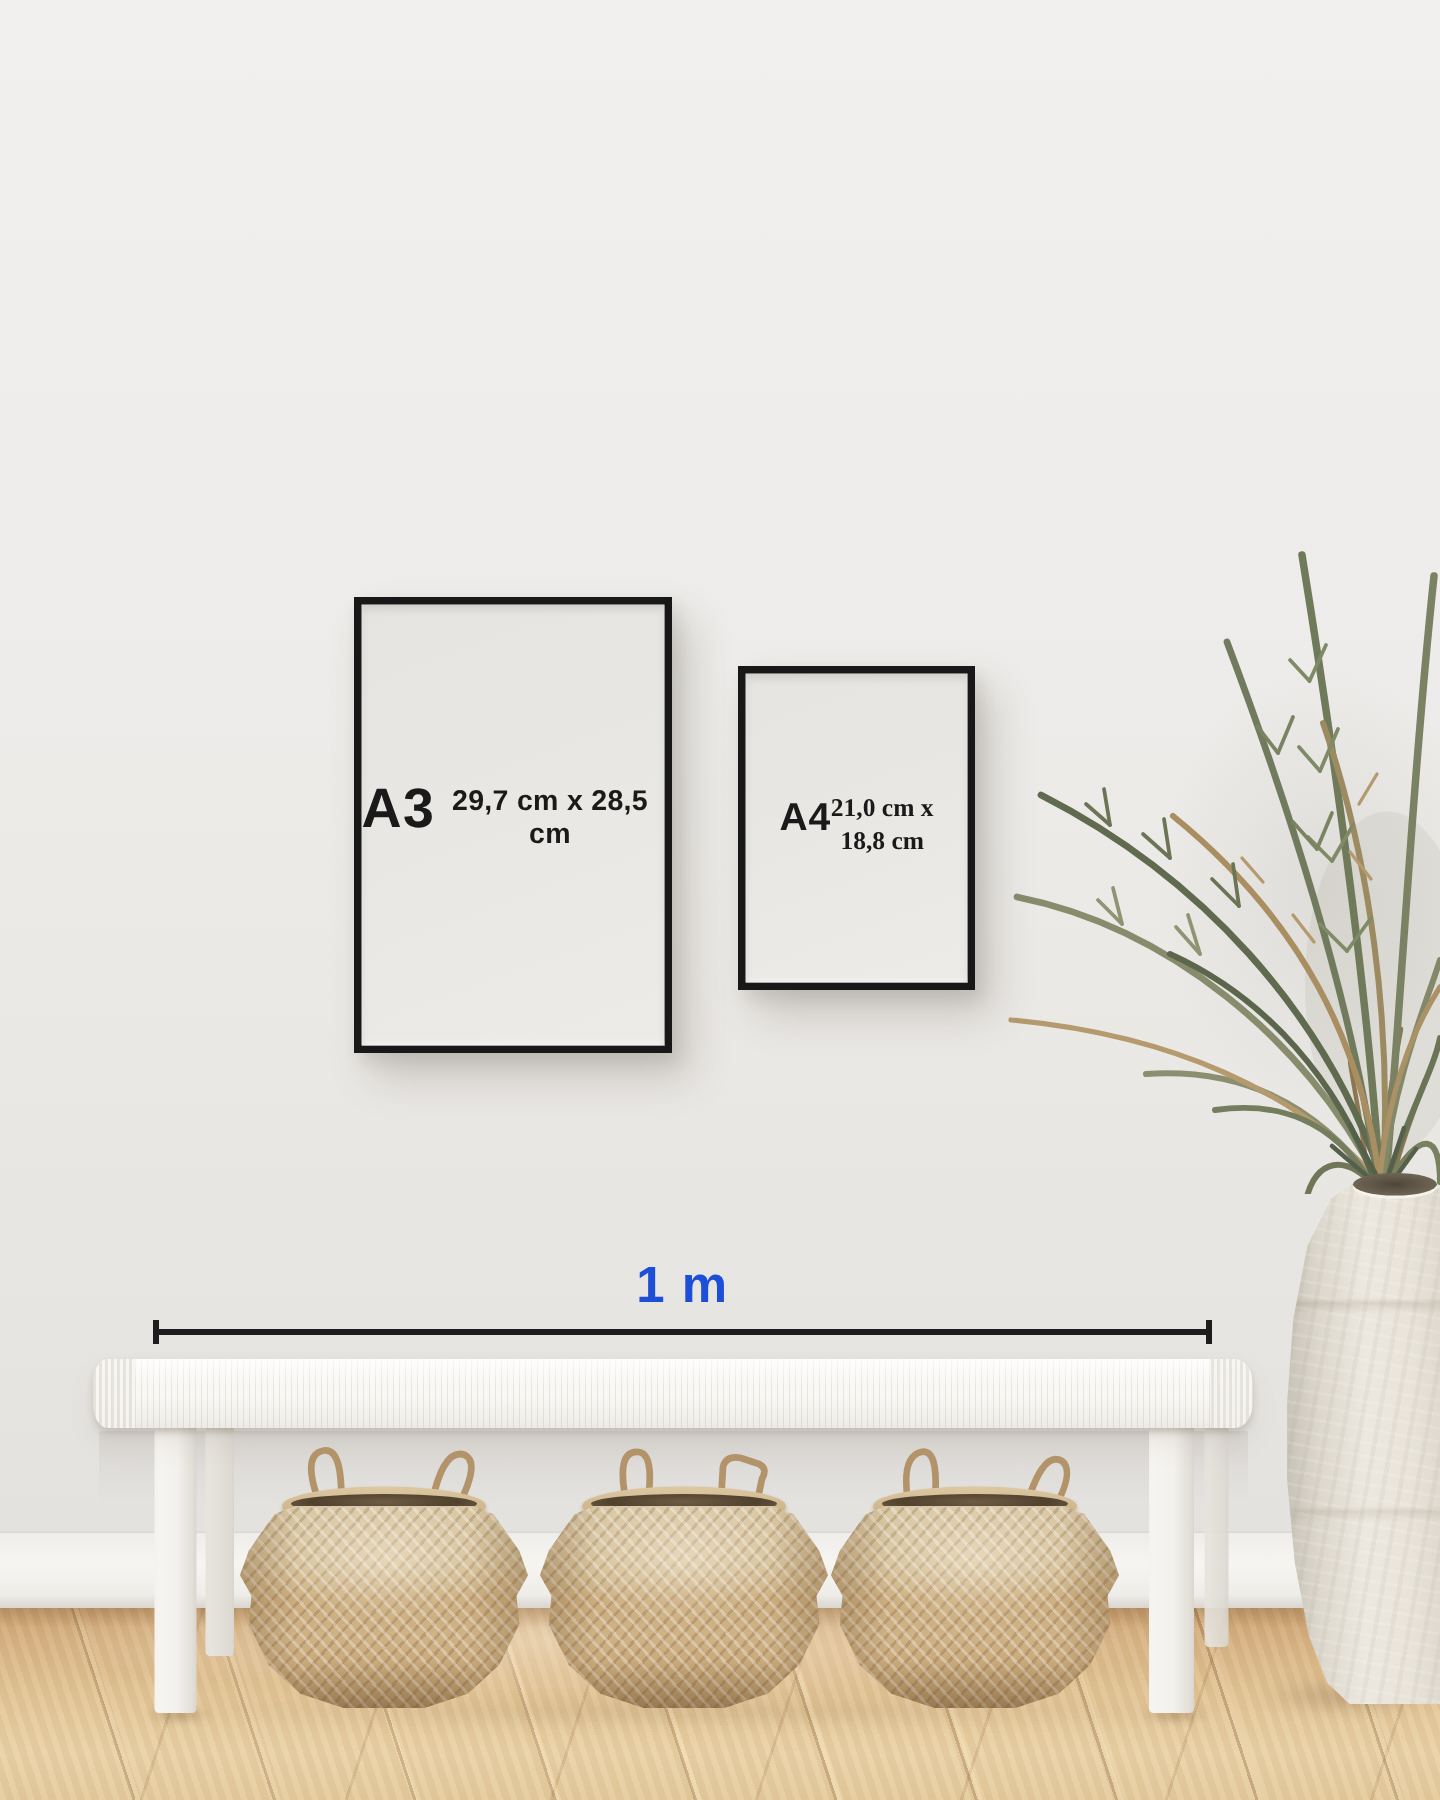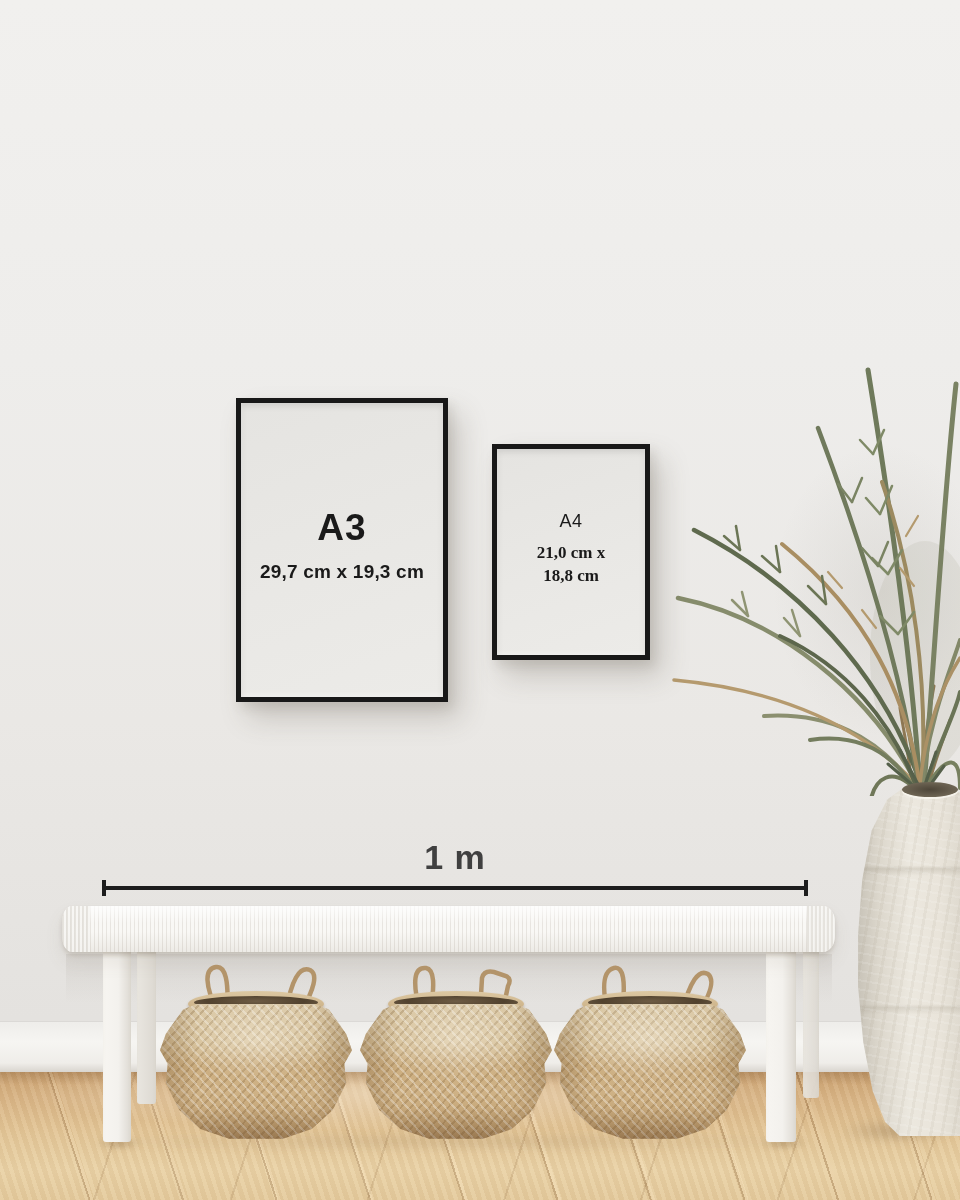--- a/index.html
+++ b/index.html
@@ -27,27 +27,27 @@
       linear-gradient(180deg,#cda372 0%,#d9b586 20%,#e3c697 46%,#ead2a6 76%,#e5cb9d 100%);}
   .floor-contact{position:absolute;left:0;top:1072px;width:960px;height:13px;
     background:linear-gradient(180deg, rgba(104,73,41,0.22), rgba(0,0,0,0));}
   
   .frame{position:absolute;background:#181818;
     box-shadow:12px 16px 26px rgba(80,72,60,0.22), 4px 6px 10px rgba(80,72,60,0.12);}
   .frame .paper{position:absolute;inset:5px;
     background:linear-gradient(160deg,#e5e4e1 0%,#e9e8e5 55%,#edecd e 100%);
     background:linear-gradient(160deg,#e5e4e1 0%,#e9e8e5 55%,#ecebe8 100%);
     box-shadow:inset 0 3px 6px rgba(0,0,0,0.10), inset 0 -2px 4px rgba(255,255,255,0.45);
-    display:flex;flex-direction:column;align-items:center;justify-content:center;
+    display:flex;flex-direction:row;align-items:center;justify-content:center;
     color:#1a1a1a;text-align:center;}
   .frame-a3{left:236px;top:398px;width:212px;height:304px;}
   .frame-a4{left:492px;top:444px;width:158px;height:216px;}
   .frame-a3 .ftitle{font-size:37px;font-weight:700;letter-spacing:1px;margin-bottom:10px;transform:translateY(-6px);}
   .frame-a3 .fdims{font-size:19px;font-weight:600;letter-spacing:0.2px;transform:translateY(-4px);}
-  .frame-a4 .ftitle{font-size:18px;font-weight:400;letter-spacing:0.5px;margin-bottom:8px;transform:translateY(-4px);}
+  .frame-a4 .ftitle{font-size:26px;font-weight:700;letter-spacing:0.5px;margin-bottom:8px;transform:translateY(-4px);}
   .frame-a4 .fdims{font-size:17px;font-weight:600;line-height:1.3;transform:translateY(-2px);font-family:Liberation Serif, serif;}
   
   .scale-label{position:absolute;left:104px;top:838px;width:702px;text-align:center;
     font-size:34px;font-weight:600;color:#1a1a1a;letter-spacing:1px;}
   .ruler-line{position:absolute;left:104px;top:886px;width:702px;height:4px;background:#1d1d1d;}
   .ruler-tick{position:absolute;top:880px;width:4px;height:16px;background:#1d1d1d;}
   .tick-left{left:102px;} .tick-right{left:804px;}
   
   .bench-wall-shadow{position:absolute;left:66px;top:954px;width:766px;height:62px;
     background:linear-gradient(180deg, rgba(70,58,44,0.08), rgba(0,0,0,0) 80%);}
@@ -102,21 +102,21 @@
     box-shadow:0 2px 0 rgba(250,247,240,0.8);}
   .vase-body{position:absolute;left:0;top:7px;width:104px;height:347px;
     clip-path:polygon(44% 0%, 100% 1%, 100% 100%, 42% 100%, 28% 96%, 16% 87%, 7% 73%, 2% 57%, 2% 42%, 6% 26%, 15% 12%, 30% 3%);
     background:
       linear-gradient(180deg, rgba(0,0,0,0) 22%, rgba(128,118,98,0.18) 23%, rgba(0,0,0,0) 25%, rgba(0,0,0,0) 62%, rgba(128,118,98,0.15) 63%, rgba(0,0,0,0) 65%),
       repeating-linear-gradient(100deg, rgba(165,155,135,0.10) 0 3px, rgba(0,0,0,0) 3px 11px),
       repeating-linear-gradient(10deg, rgba(255,255,255,0.12) 0 2px, rgba(0,0,0,0) 2px 9px),
       linear-gradient(90deg,#c6c1b6 0%,#dcd7cc 22%,#ece8df 52%,#e9e4da 80%,#dfdacf 100%);}
   .vase-shadow{position:absolute;left:840px;top:1120px;width:118px;height:22px;border-radius:50%;
     background:radial-gradient(rgba(88,60,34,0.30), rgba(0,0,0,0) 72%);filter:blur(5px);}
-  .ann{color:#404040;}
+  .ann{color:#1d4ed8;}
 </style>
 </head>
 <body>
 
 <div id="canvas">
 
   <div class="wall"></div>
   <div class="plant-wall-shade"></div>
   <div class="baseboard"></div>
   <div class="floor"></div>
@@ -183,21 +183,21 @@
       <path d="M286,452 L258,428"></path>
         <path d="M290,452 L270,414"></path>
       <path d="M294,452 L306,416"></path>
         <path d="M298,452 L314,430"></path>
     </g>
   </svg>
 
   <div class="frame frame-a3">
     <div class="paper">
       <div class="ftitle">A3</div>
-      <div class="fdims">29,7 cm x 19,3 cm</div>
+      <div class="fdims">29,7 cm x 28,5 cm</div>
     </div>
   </div>
   <div class="frame frame-a4">
     <div class="paper">
       <div class="ftitle">A4</div>
       <div class="fdims">
         <div>21,0 cm x</div>
         <div>18,8 cm</div>
       </div>
     </div>

